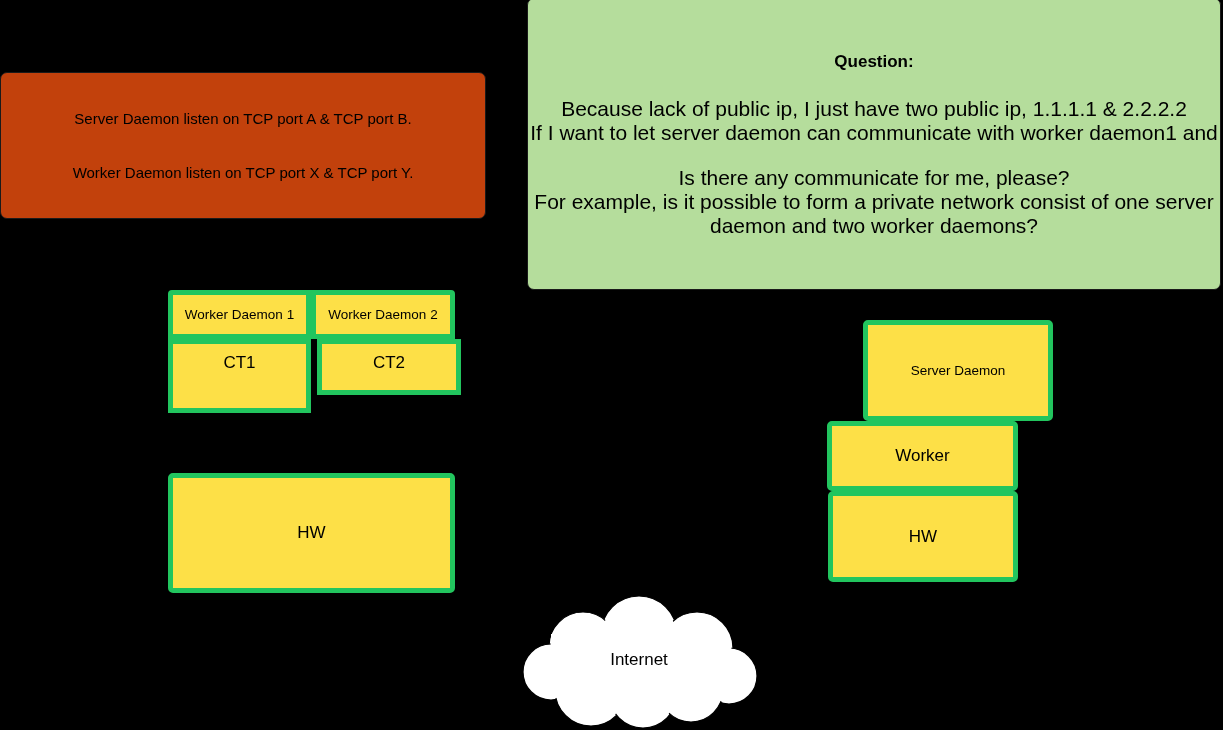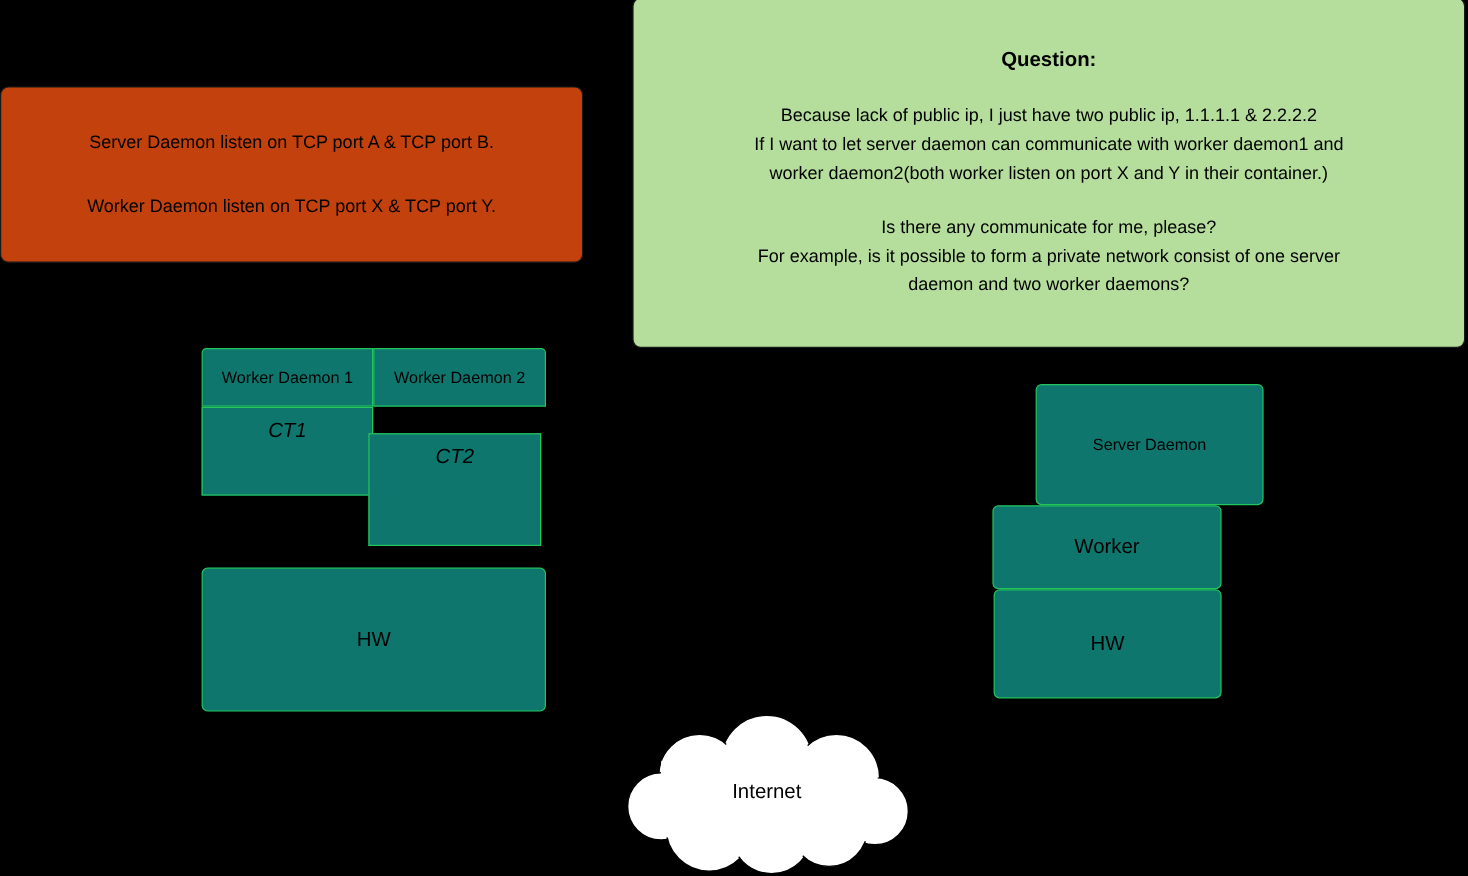--- a/index.html
+++ b/index.html
@@ -60,31 +60,31 @@
   }
   .gap-lg { height: 32px; }
   .gap-md { height: 24px; }
   .gap-sm { height: 21px; }
   .q-title {
     font-size: 17px;
     font-weight: bold;
     line-height: 22px;
   }
   .q-body {
-    font-size: 15px;
+    font-size: 21px;
     line-height: 24px;
     white-space: pre;
   }
 
   
   .nbox {
     position: absolute;
     box-sizing: border-box;
-    background: #0f766e;
-    border: 1px solid #22c55e;
+    background: #fde047;
+    border: 5px solid #22c55e;
     border-radius: 5px;
     display: flex;
     align-items: center;
     justify-content: center;
     text-align: center;
   }
   .nbox.top-align {
     align-items: flex-start;
   }
   .nbox-label {
@@ -99,23 +99,22 @@
   }
   #worker-daemon-2 {
     left: 311px; top: 290px; width: 144px; height: 49px;
     border-radius: 0 4px 0 0;
   }
   #ct1-box {
     left: 168px; top: 339px; width: 143px; height: 74px;
     border-radius: 0;
   }
   #ct2-box {
-    left: 307px; top: 339px; width: 144px; height: 94px;
+    left: 317px; top: 339px; width: 144px; height: 56px;
     border-radius: 0;
-    margin-top: 22px;
   }
   #worker-os-box {
     left: 168px; top: 413px; width: 287px; height: 60px;
   }
   #worker-hw-box {
     left: 168px; top: 473px; width: 287px; height: 120px;
   }
 
   
   #server-daemon-box {
@@ -126,21 +125,20 @@
   }
   #server-hw-box {
     left: 828px; top: 491px; width: 190px; height: 91px;
   }
 
   .label-lg { font-size: 17px; }
   .label-sm { font-size: 13.5px; }
   .ct-label {
     font-size: 17px;
     padding-top: 9px;
-    font-style: italic;
   }
   .wd-label {
     font-size: 13.5px;
   }
 
   
   #internet-cloud {
     position: absolute;
     left: 513px;
     top: 594px;
@@ -172,21 +170,20 @@
     <div class="note-line">Server Daemon listen on TCP port A &amp; TCP port B.</div>
     <div class="gap-lg"></div>
     <div class="note-line">Worker Daemon listen on TCP port X &amp; TCP port Y.</div>
   </div>
 
   <div class="note note-green">
     <div class="q-title">Question:</div>
     <div class="gap-md"></div>
     <div class="q-body">Because lack of public ip, I just have two public ip, 1.1.1.1 &amp; 2.2.2.2</div>
     <div class="q-body">If I want to let server daemon can communicate with worker daemon1 and</div>
-    <div class="q-body">worker daemon2(both worker listen on port X and Y in their container.)</div>
     <div class="gap-sm"></div>
     <div class="q-body">Is there any communicate for me, please?</div>
     <div class="q-body">For example, is it possible to form a private network consist of one server</div>
     <div class="q-body">daemon and two worker daemons?</div>
   </div>
 
   <div class="nbox" id="worker-daemon-1">
     <span class="nbox-label wd-label">Worker Daemon 1</span>
   </div>
   <div class="nbox" id="worker-daemon-2">

